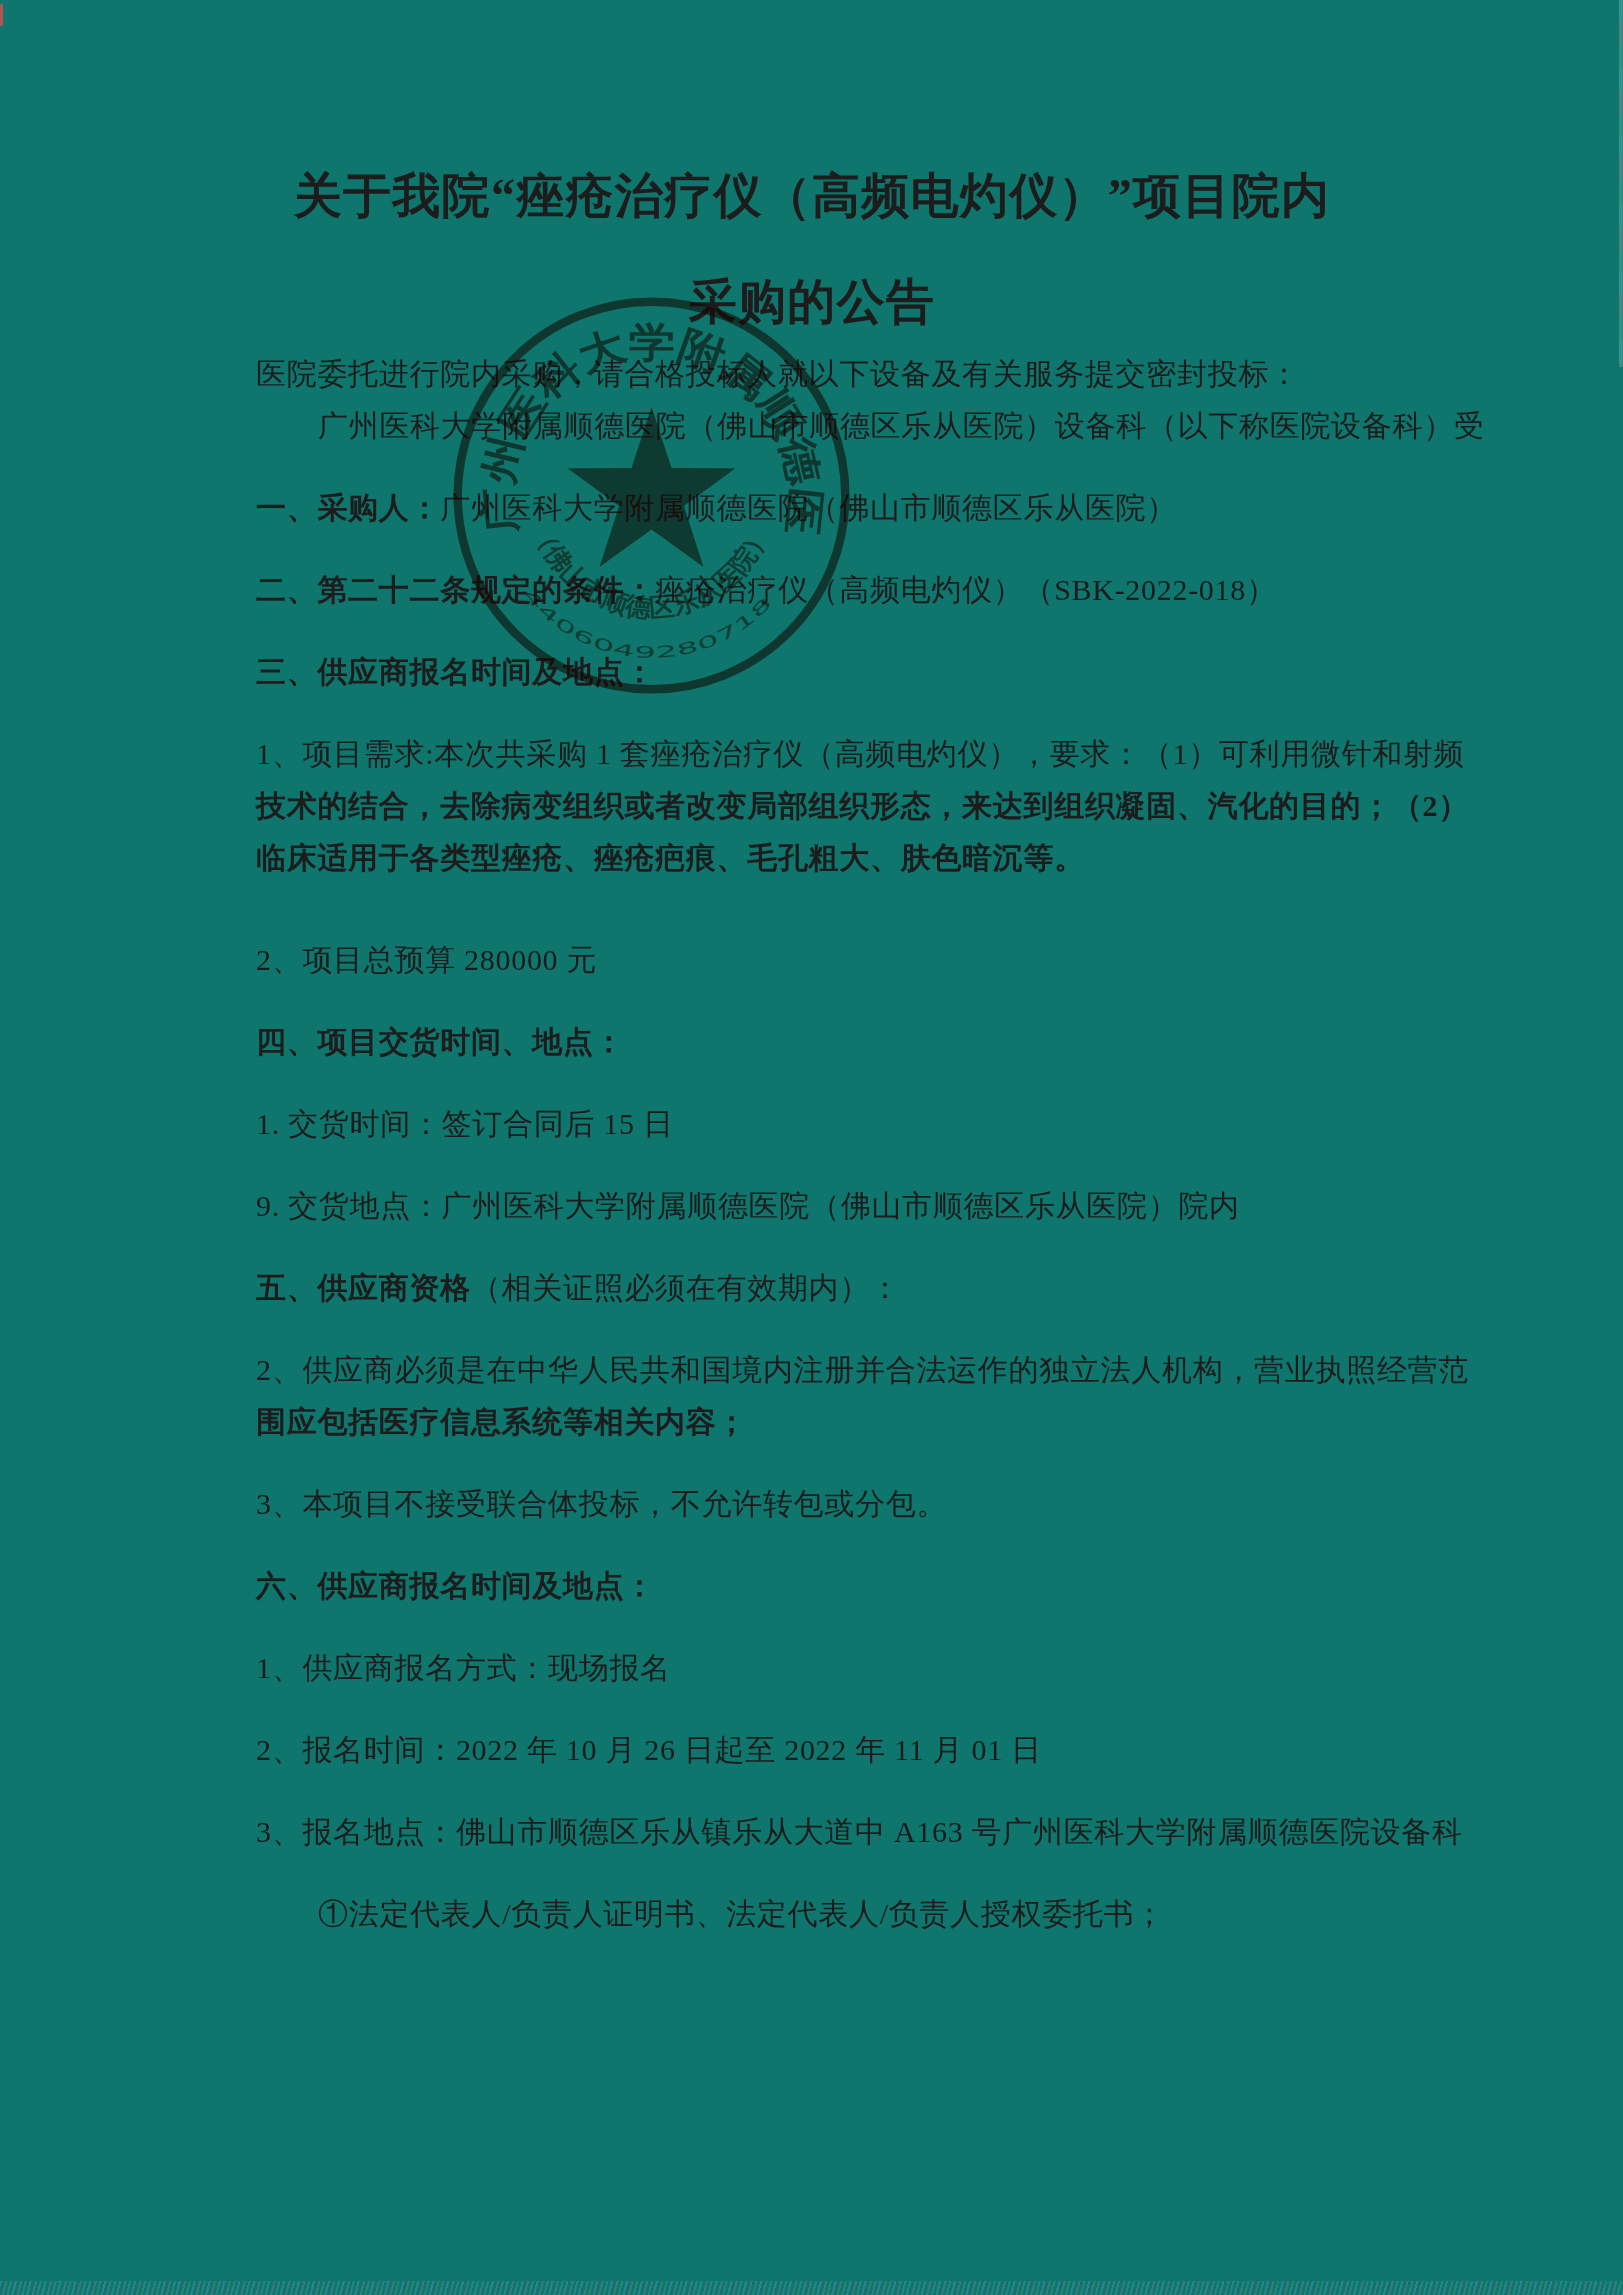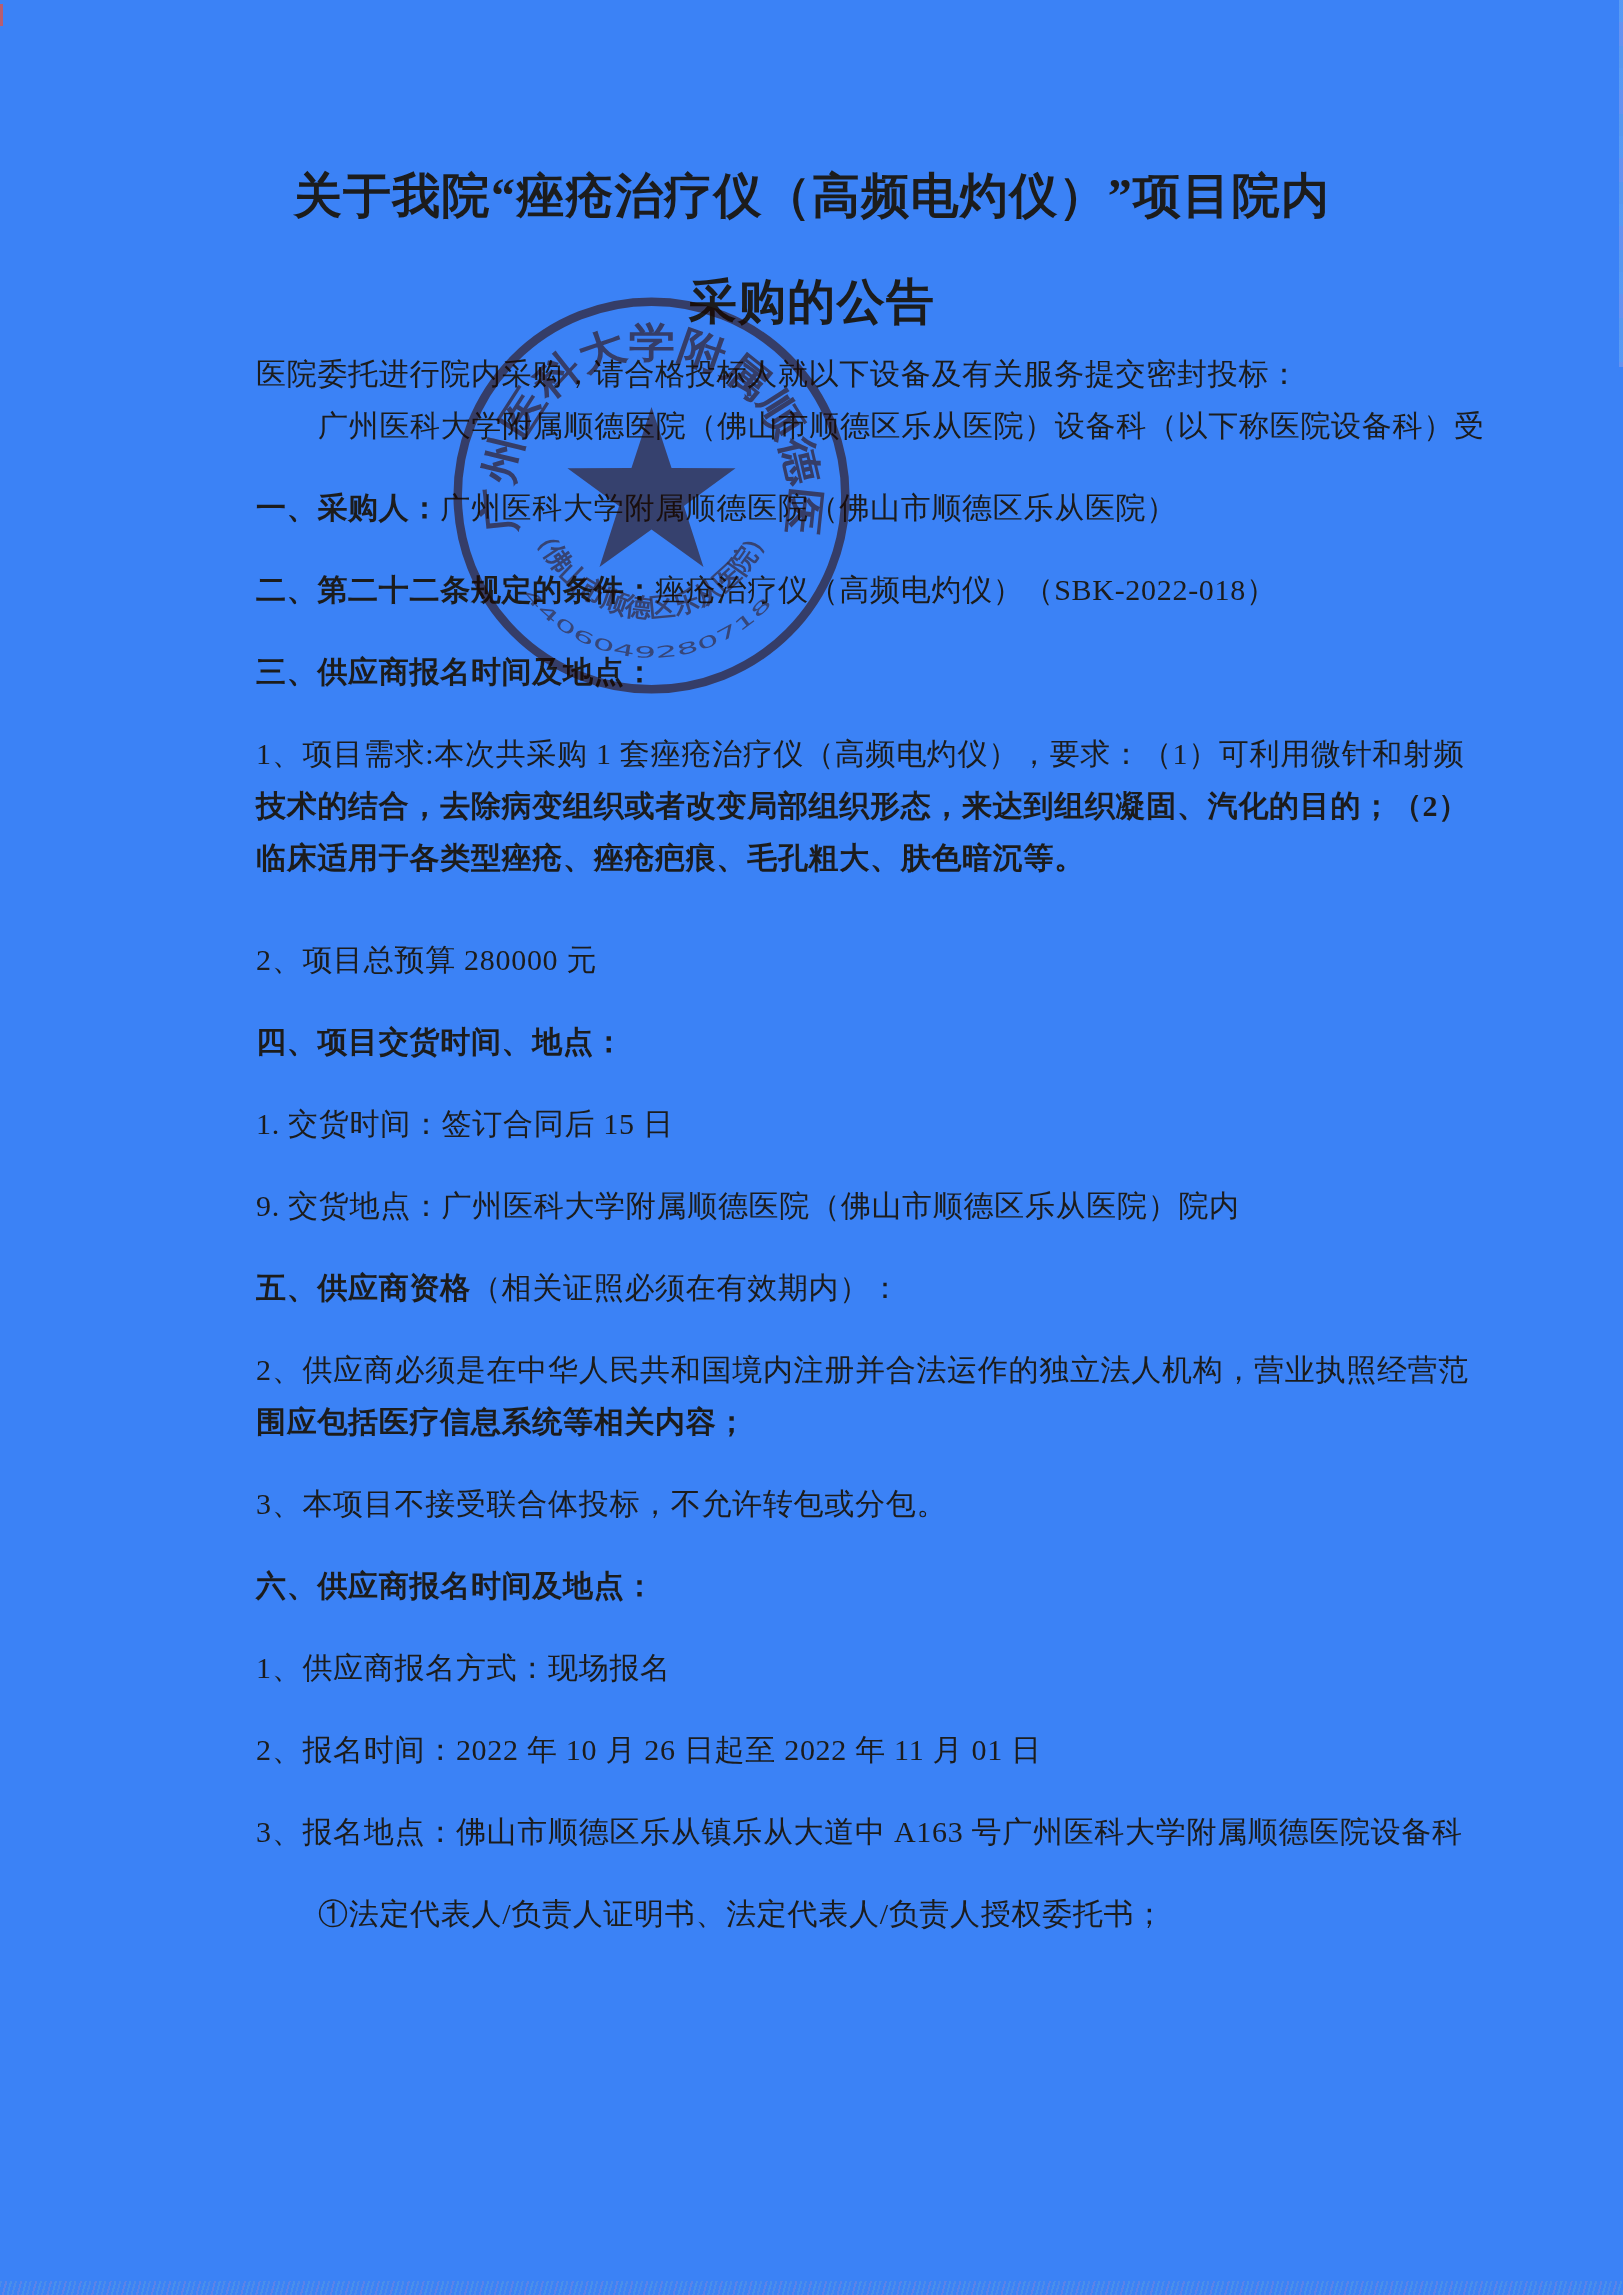--- a/index.html
+++ b/index.html
@@ -1,20 +1,20 @@
 <!DOCTYPE html>
 <html style="font-size:10.5px"><head>
 <meta charset="utf-8">
 <style>
   html,body { margin:0; padding:0; background:#9a9a9a; }
   .page {
     position:relative;
     width:1624px; height:2295px;
     margin:0 auto;
-    background:#3b82f6;
+    background:#0f766e;
     overflow:hidden;
     font-family:"Liberation Serif","DejaVu Serif",serif;
     color:#1c1c1c;
   }
 
   
   .title {
     position:absolute; top:143px; left:0; right:0;
     text-align:center;
     font-size:48px; font-weight:700;

